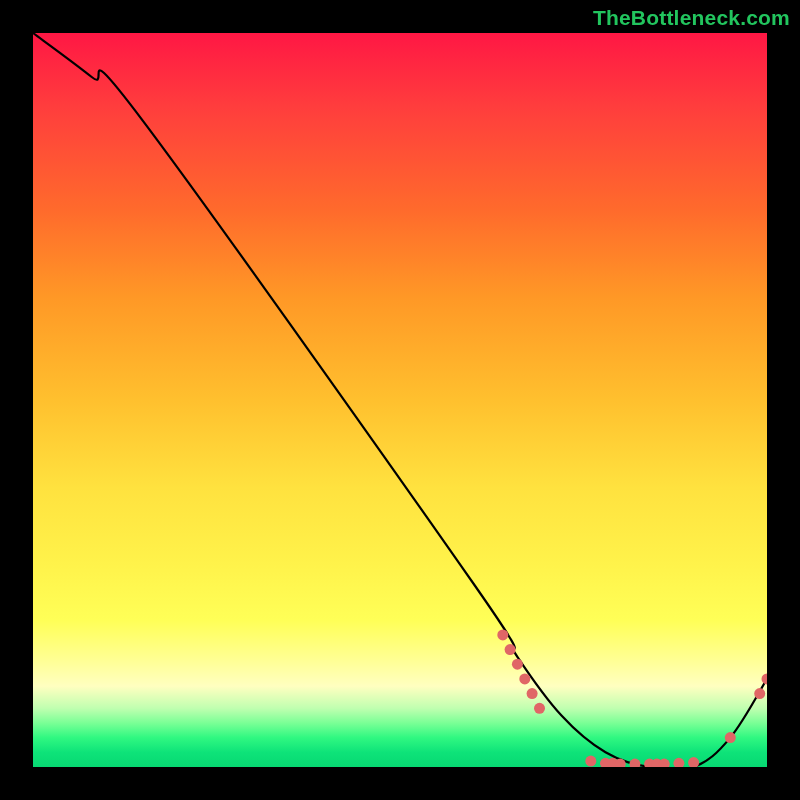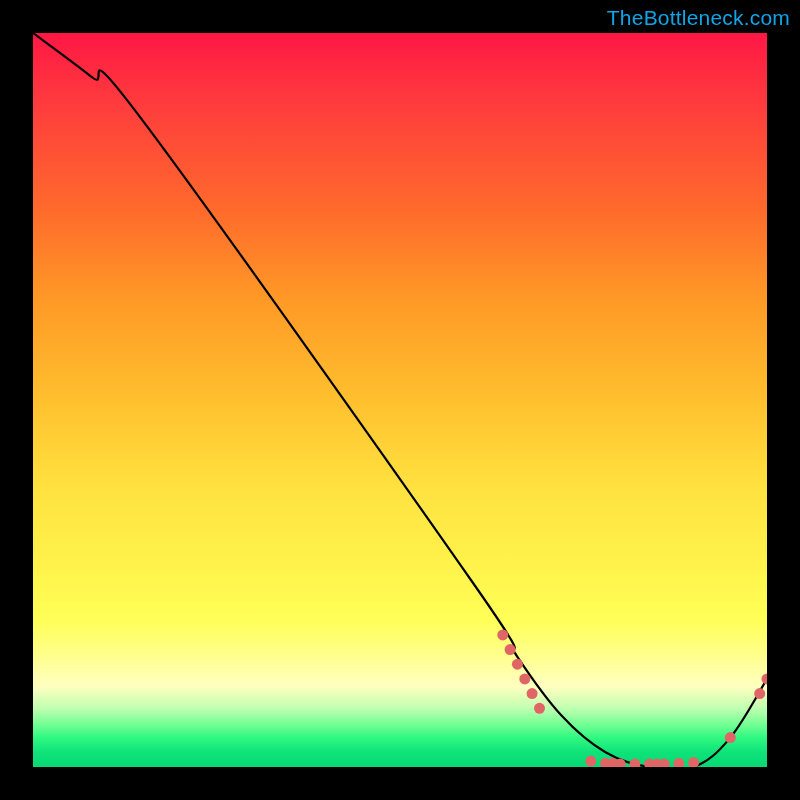--- a/index.html
+++ b/index.html
@@ -46,24 +46,24 @@
     position: absolute;
     left: 0;
     top: 0;
     width: 734px;
     height: 734px;
   }
   .watermark {
     position: absolute;
     top: 6px;
     right: 10px;
-    color: #0ea5e9;
+    color: #22c55e;
     font-size: 21px;
     letter-spacing: 0.2px;
-    font-weight: 400;
+    font-weight: 700;
     text-align: right;
   }
 </style>
 </head>
 <body>
 
 <div class="frame">
 
   <div class="plot">
     <svg class="curve" viewBox="0 0 734 734">

